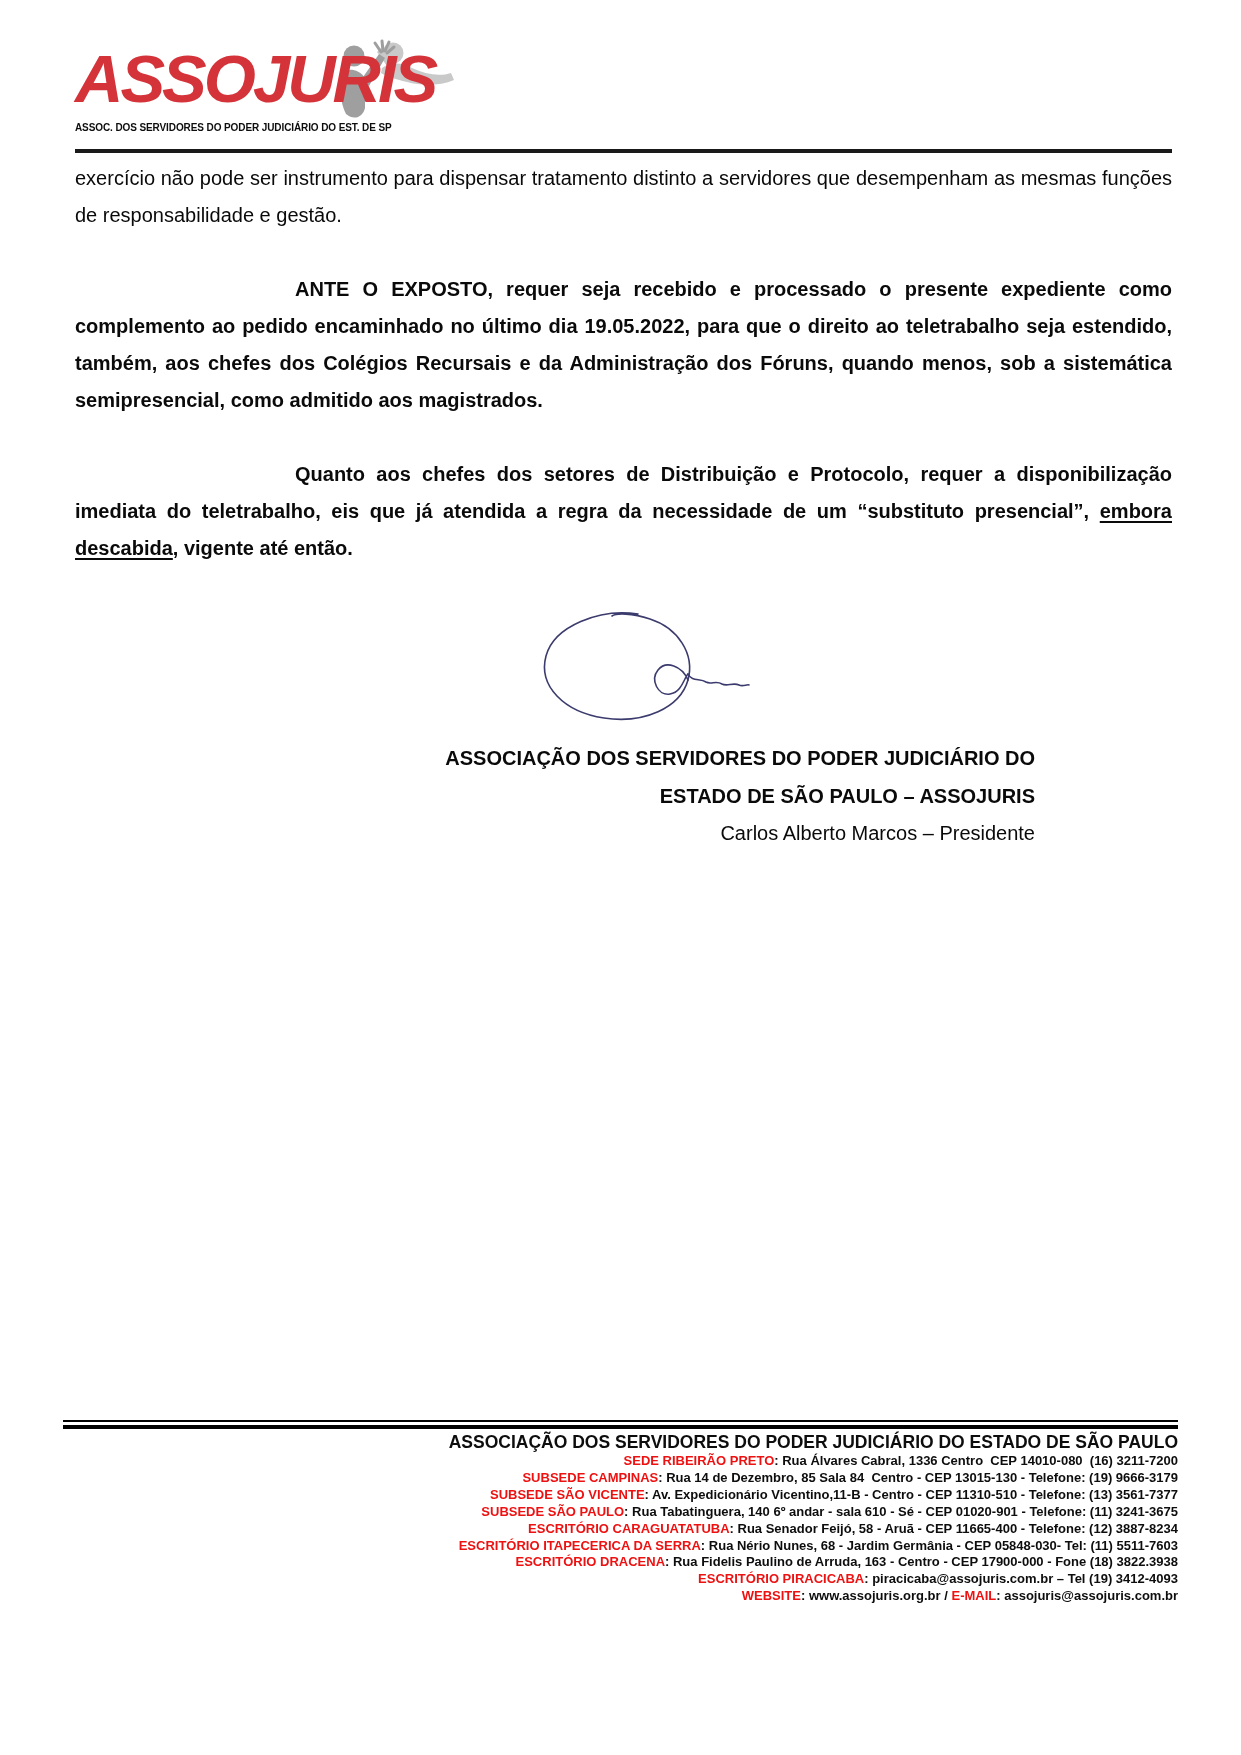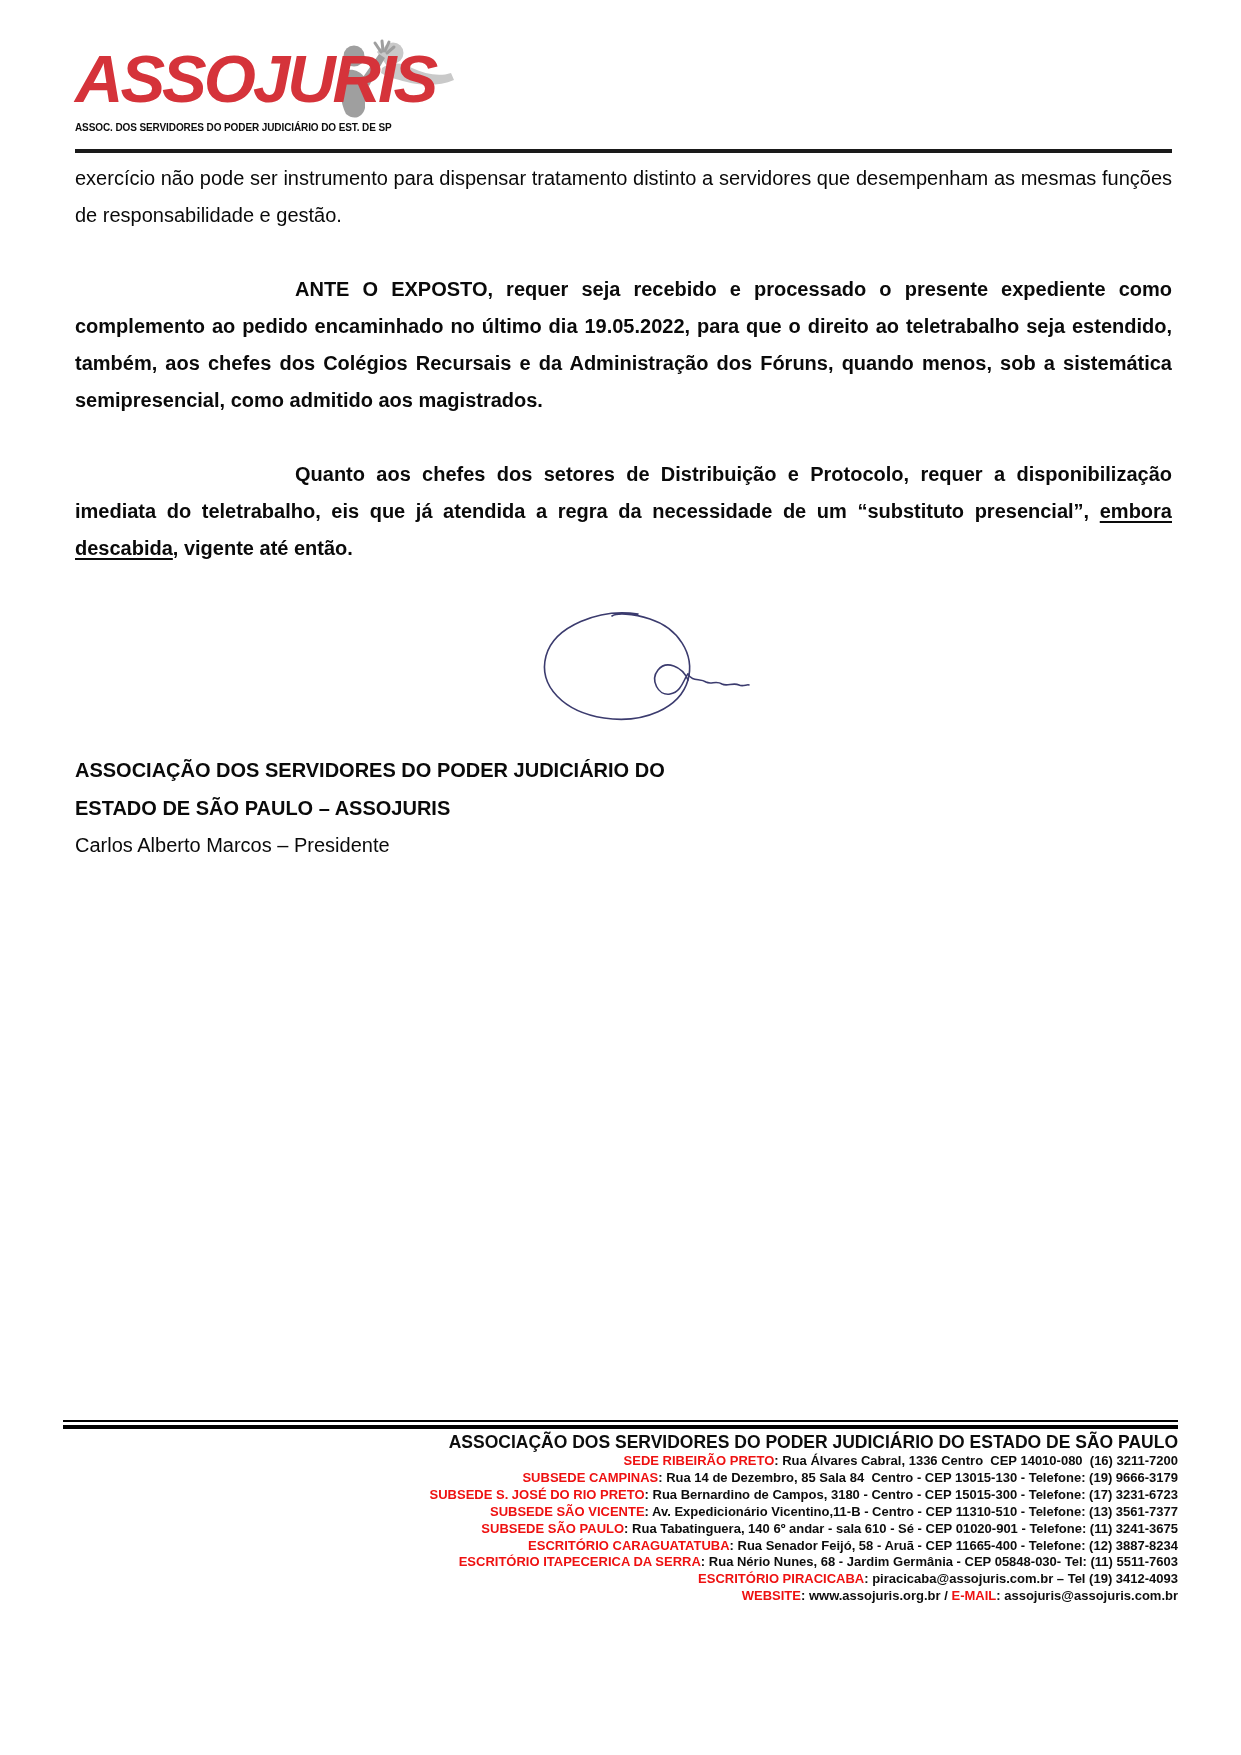--- a/index.html
+++ b/index.html
@@ -45,21 +45,21 @@
   .content{
     position:absolute;left:75px;top:160px;width:1097px;
     font-size:20px;line-height:37px;color:#0a0a0a;
   }
   .content p.para{text-align:justify;margin-bottom:37px;}
   .content p.bold{font-weight:bold;}
   .content p.indent{text-indent:220px;}
   .uline{text-decoration:underline;text-decoration-thickness:2px;text-underline-offset:3px;}
   .closing{margin-left:221px;line-height:38px;}
   .signature{margin-left:445px;margin-top:6px;width:230px;height:126px;}
-  .sig-block{width:960px;text-align:left;margin-top:22px;line-height:37.5px;}
+  .sig-block{width:960px;text-align:right;margin-top:10px;line-height:37.5px;}
   .sig-block .bold{font-weight:bold;}
 
   
   .footer{position:absolute;left:63px;top:1420px;width:1115px;text-align:right;}
   .rule-thin{height:2px;background:#000;}
   .rule-gap{height:3px;}
   .rule-thick{height:4px;background:#000;}
   .f-title{margin-top:3px;font-size:17.5px;font-weight:bold;line-height:21px;color:#0d0d0d;}
   .f-line{font-size:13px;font-weight:bold;line-height:16.9px;color:#0d0d0d;white-space:pre-wrap;}
   .f-line .red{color:var(--label-red);}
@@ -122,23 +122,23 @@
   </main>
 
   <footer class="footer">
     <div class="rule-thin"></div>
     <div class="rule-gap"></div>
     <div class="rule-thick"></div>
     <div class="f-title">ASSOCIAÇÃO DOS SERVIDORES DO PODER JUDICIÁRIO DO ESTADO DE SÃO PAULO</div>
     <div id="footer-lines">
         <div class="f-line"><span class="red">SEDE RIBEIRÃO PRETO</span><span>: Rua Álvares Cabral, 1336 Centro  CEP 14010-080  (16) 3211-7200</span></div>
         <div class="f-line"><span class="red">SUBSEDE CAMPINAS</span><span>: Rua 14 de Dezembro, 85 Sala 84  Centro - CEP 13015-130 - Telefone: (19) 9666-3179</span></div>
-        <div class="f-line"><span class="red">SUBSEDE S. JOSÉ DO RIO PRETO</span><span>: Rua Bernardino de Campos, 3180 - Centro - CEP 15015-300 - Telefone: (17) 3231-6723</span></div>
         <div class="f-line"><span class="red">SUBSEDE SÃO VICENTE</span><span>: Av. Expedicionário Vicentino,11-B - Centro - CEP 11310-510 - Telefone: (13) 3561-7377</span></div>
         <div class="f-line"><span class="red">SUBSEDE SÃO PAULO</span><span>: Rua Tabatinguera, 140 6º andar - sala 610 - Sé - CEP 01020-901 - Telefone: (11) 3241-3675</span></div>
         <div class="f-line"><span class="red">ESCRITÓRIO CARAGUATATUBA</span><span>: Rua Senador Feijó, 58 - Aruã - CEP 11665-400 - Telefone: (12) 3887-8234</span></div>
         <div class="f-line"><span class="red">ESCRITÓRIO ITAPECERICA DA SERRA</span><span>: Rua Nério Nunes, 68 - Jardim Germânia - CEP 05848-030- Tel: (11) 5511-7603</span></div>
+        <div class="f-line"><span class="red">ESCRITÓRIO DRACENA</span><span>: Rua Fidelis Paulino de Arruda, 163 - Centro - CEP 17900-000 - Fone (18) 3822.3938</span></div>
         <div class="f-line"><span class="red">ESCRITÓRIO PIRACICABA</span><span>: piracicaba@assojuris.com.br – Tel (19) 3412-4093</span></div>
         <div class="f-line"><span class="red">WEBSITE</span><span>: www.assojuris.org.br / </span><span class="red">E-MAIL</span><span>: assojuris@assojuris.com.br</span></div>
       </div>
   </footer>
 
 </div>
 
 </body></html>

